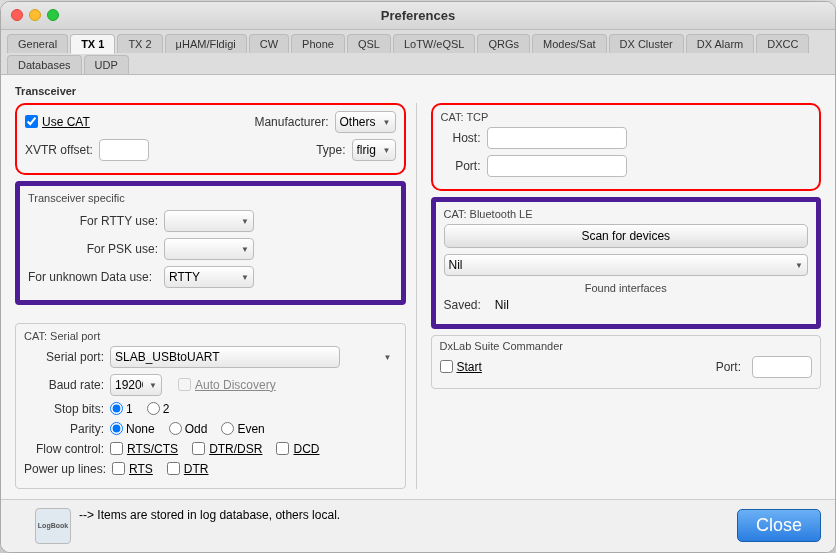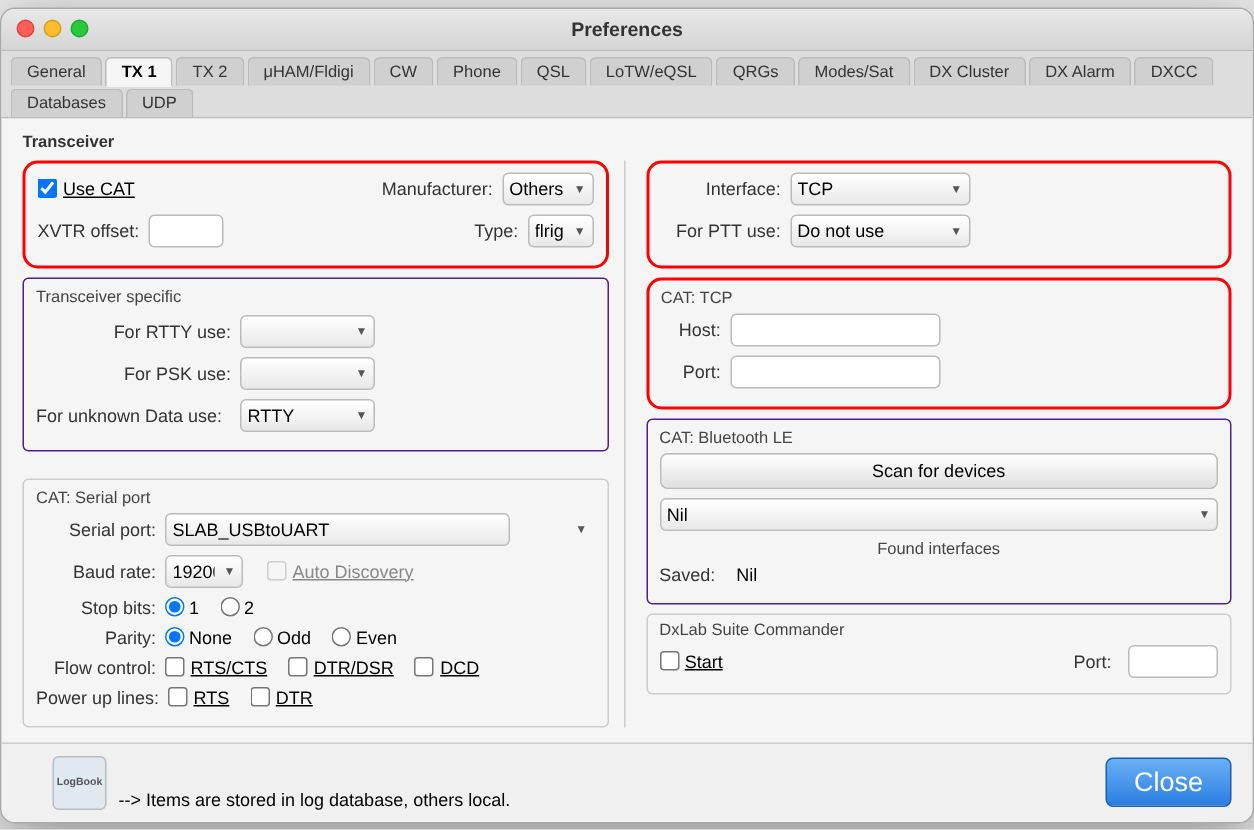--- a/index.html
+++ b/index.html
@@ -155,21 +155,21 @@
       padding: 6px 8px;
       margin-bottom: 6px;
     }
     .right-highlight {
       border: 2px solid red;
       border-radius: 10px;
       padding: 6px 8px;
       margin-bottom: 6px;
     }
     .subsection {
-      border: 1px solid #4c1d95;
+      border: 5px solid #4c1d95;
       border-radius: 4px;
       padding: 6px 8px;
       margin-bottom: 6px;
     }
     .subsection-title {
       font-size: 11px;
       color: #444;
       margin-bottom: 4px;
     }
     .serial-section {
@@ -220,21 +220,21 @@
       display: flex;
       align-items: center;
       padding: 8px 14px;
       border-top: 1px solid #ccc;
       background: #f0f0f0;
       gap: 10px;
       justify-content: space-between;
     }
     .bottom-left {
       display: flex;
-      align-items: flex-end;
+      align-items: flex-start;
       gap: 8px;
       padding-left: 20px;
     }
     .logo-box {
       width: 36px;
       height: 36px;
       border: 1px solid #bbb;
       border-radius: 4px;
       background: #e0e8f0;
       display: flex;
@@ -435,38 +435,20 @@
                 <input type="checkbox" style="">
                 <span>DTR</span>
               </label>
             </div>
           </div>
         </div>
       </div>
 
       <div class="right-col">
 
-        <div class="right-highlight">
-          <div class="form-row">
-            <span class="form-label" style="min-width:80px;text-align:right">Interface:</span>
-            <div class="select-wrap">
-              <select style="width:120px">
-                <option>TCP</option>
-              </select>
-            </div>
-          </div>
-          <div class="form-row">
-            <span class="form-label" style="min-width:80px;text-align:right">For PTT use:</span>
-            <div class="select-wrap">
-              <select style="width:120px">
-                <option>Do not use</option>
-              </select>
-            </div>
-          </div>
-        </div>
 
         <div class="subsection" style="border:2px solid red;border-radius:10px;">
           <div class="subsection-title">CAT: TCP</div>
           <div class="form-row">
             <span class="form-label" style="min-width:40px;text-align:right">Host:</span>
             <input type="text" style="width: 140px;">
           </div>
           <div class="form-row">
             <span class="form-label" style="min-width:40px;text-align:right">Port:</span>
             <input type="text" style="width: 140px;">

